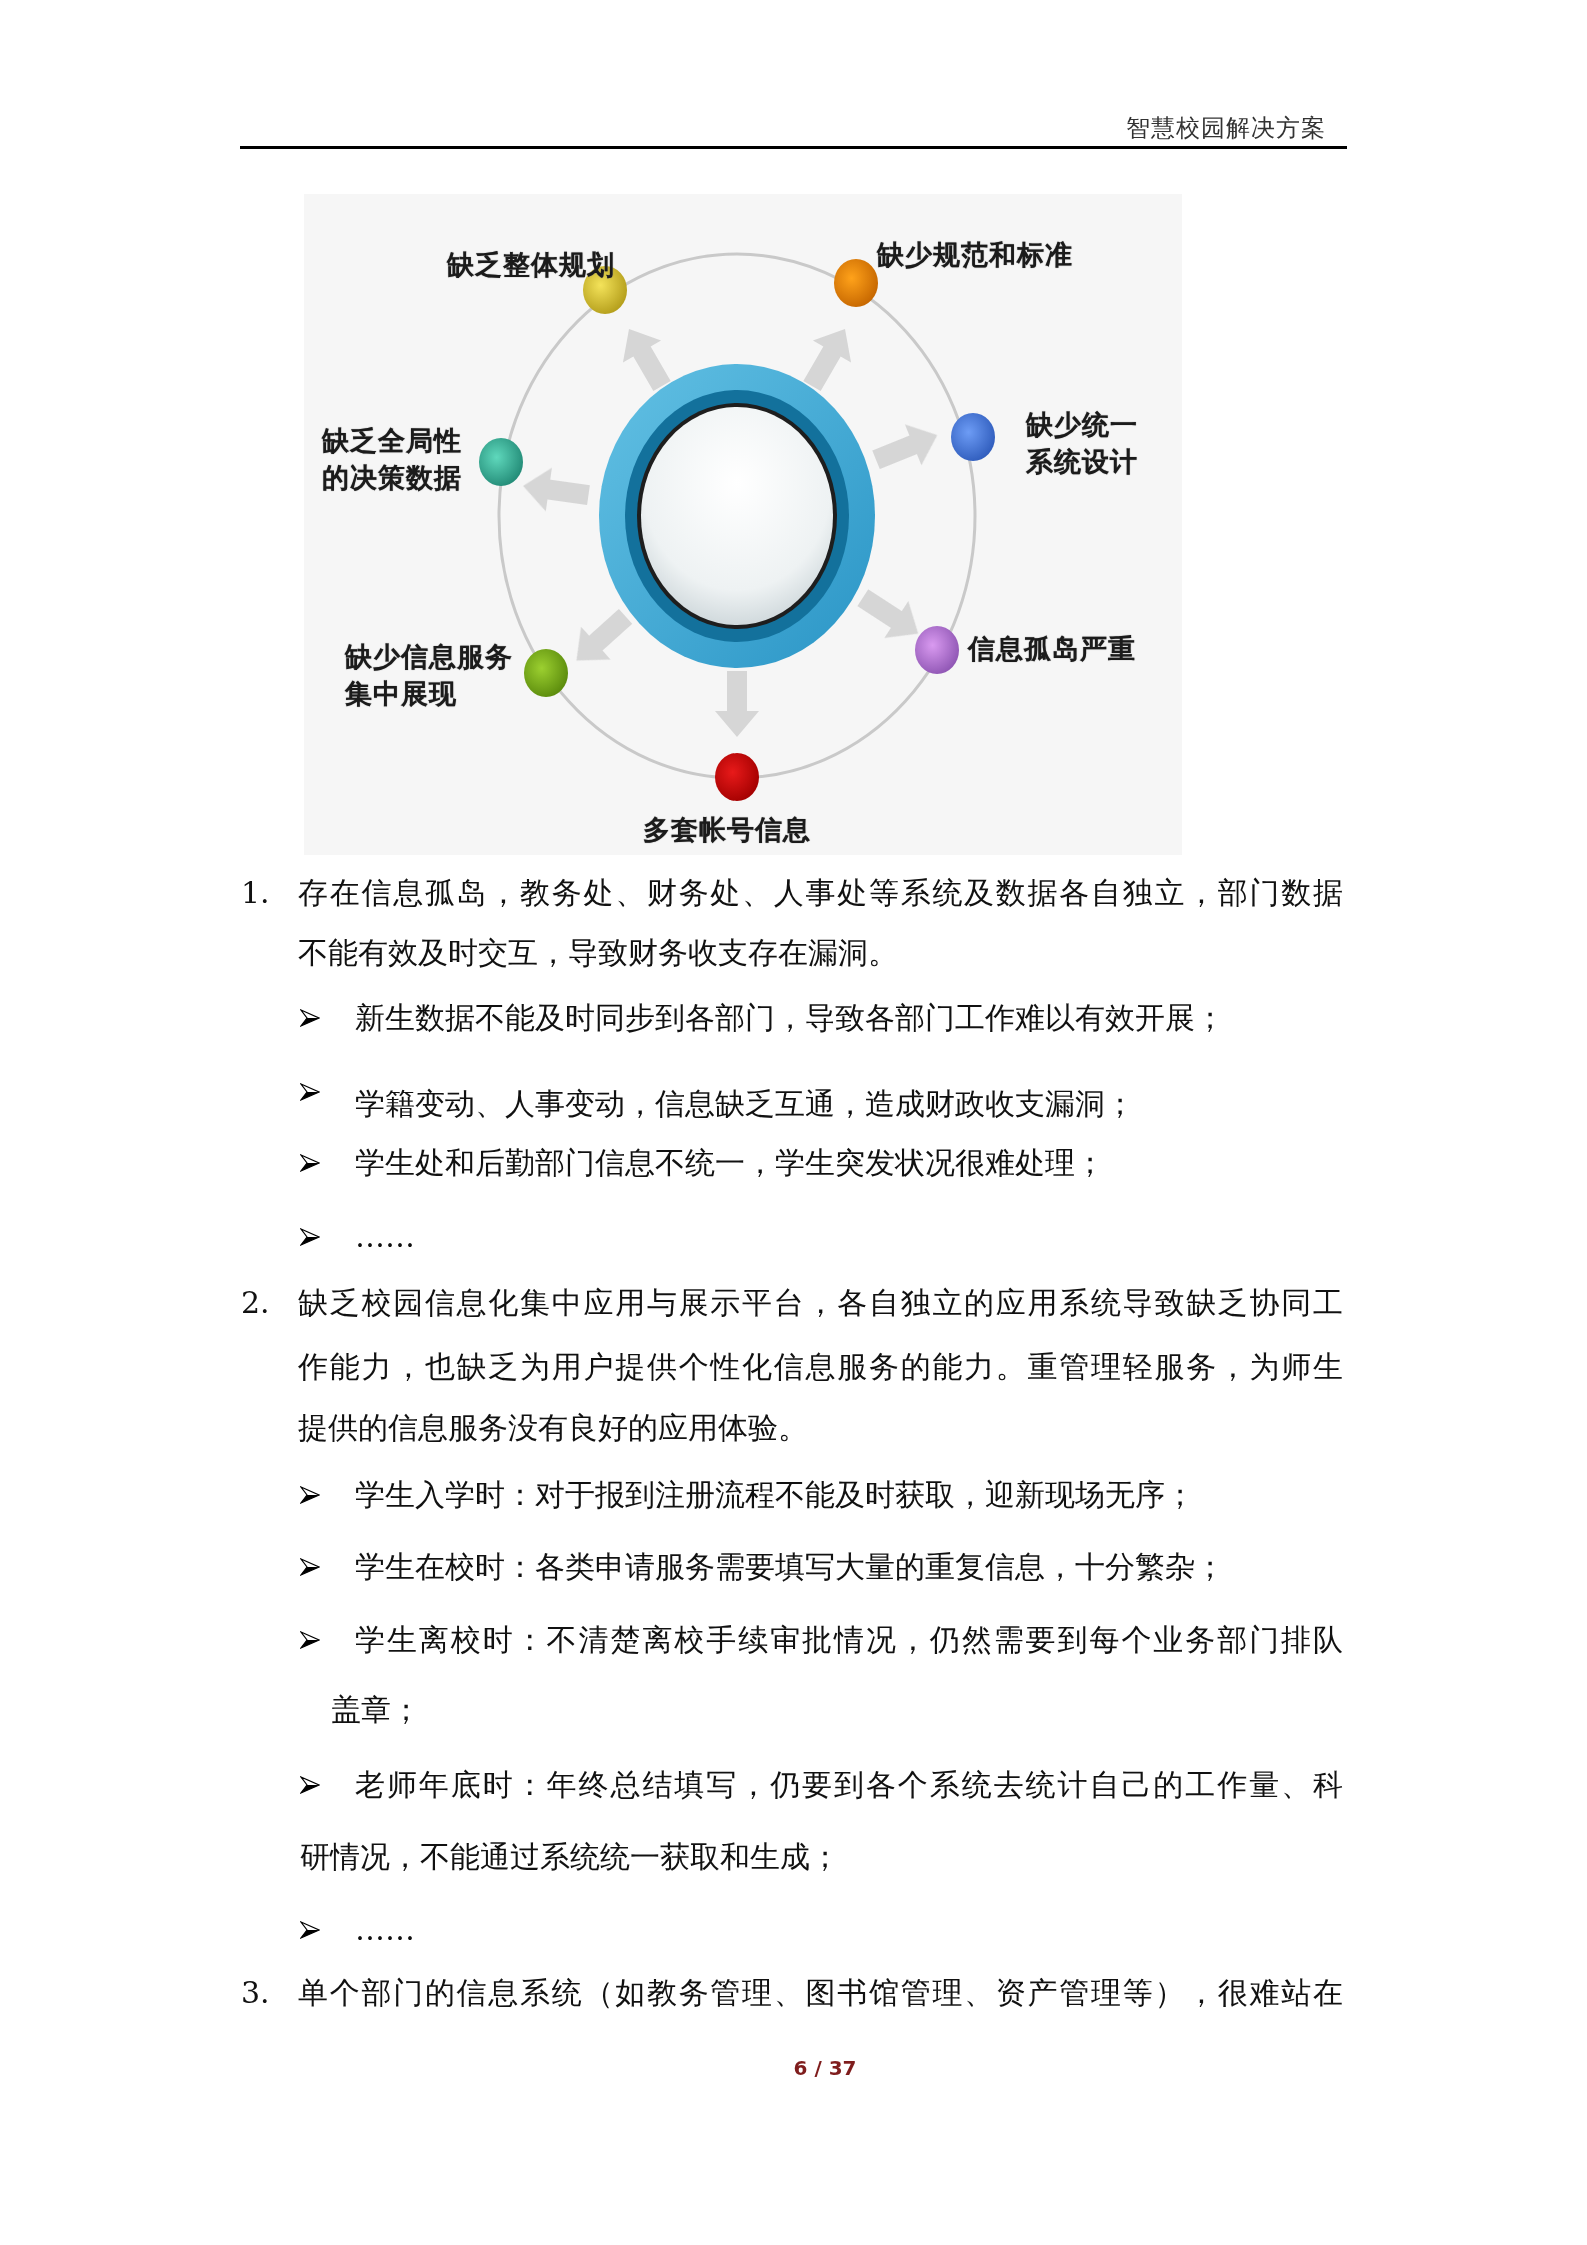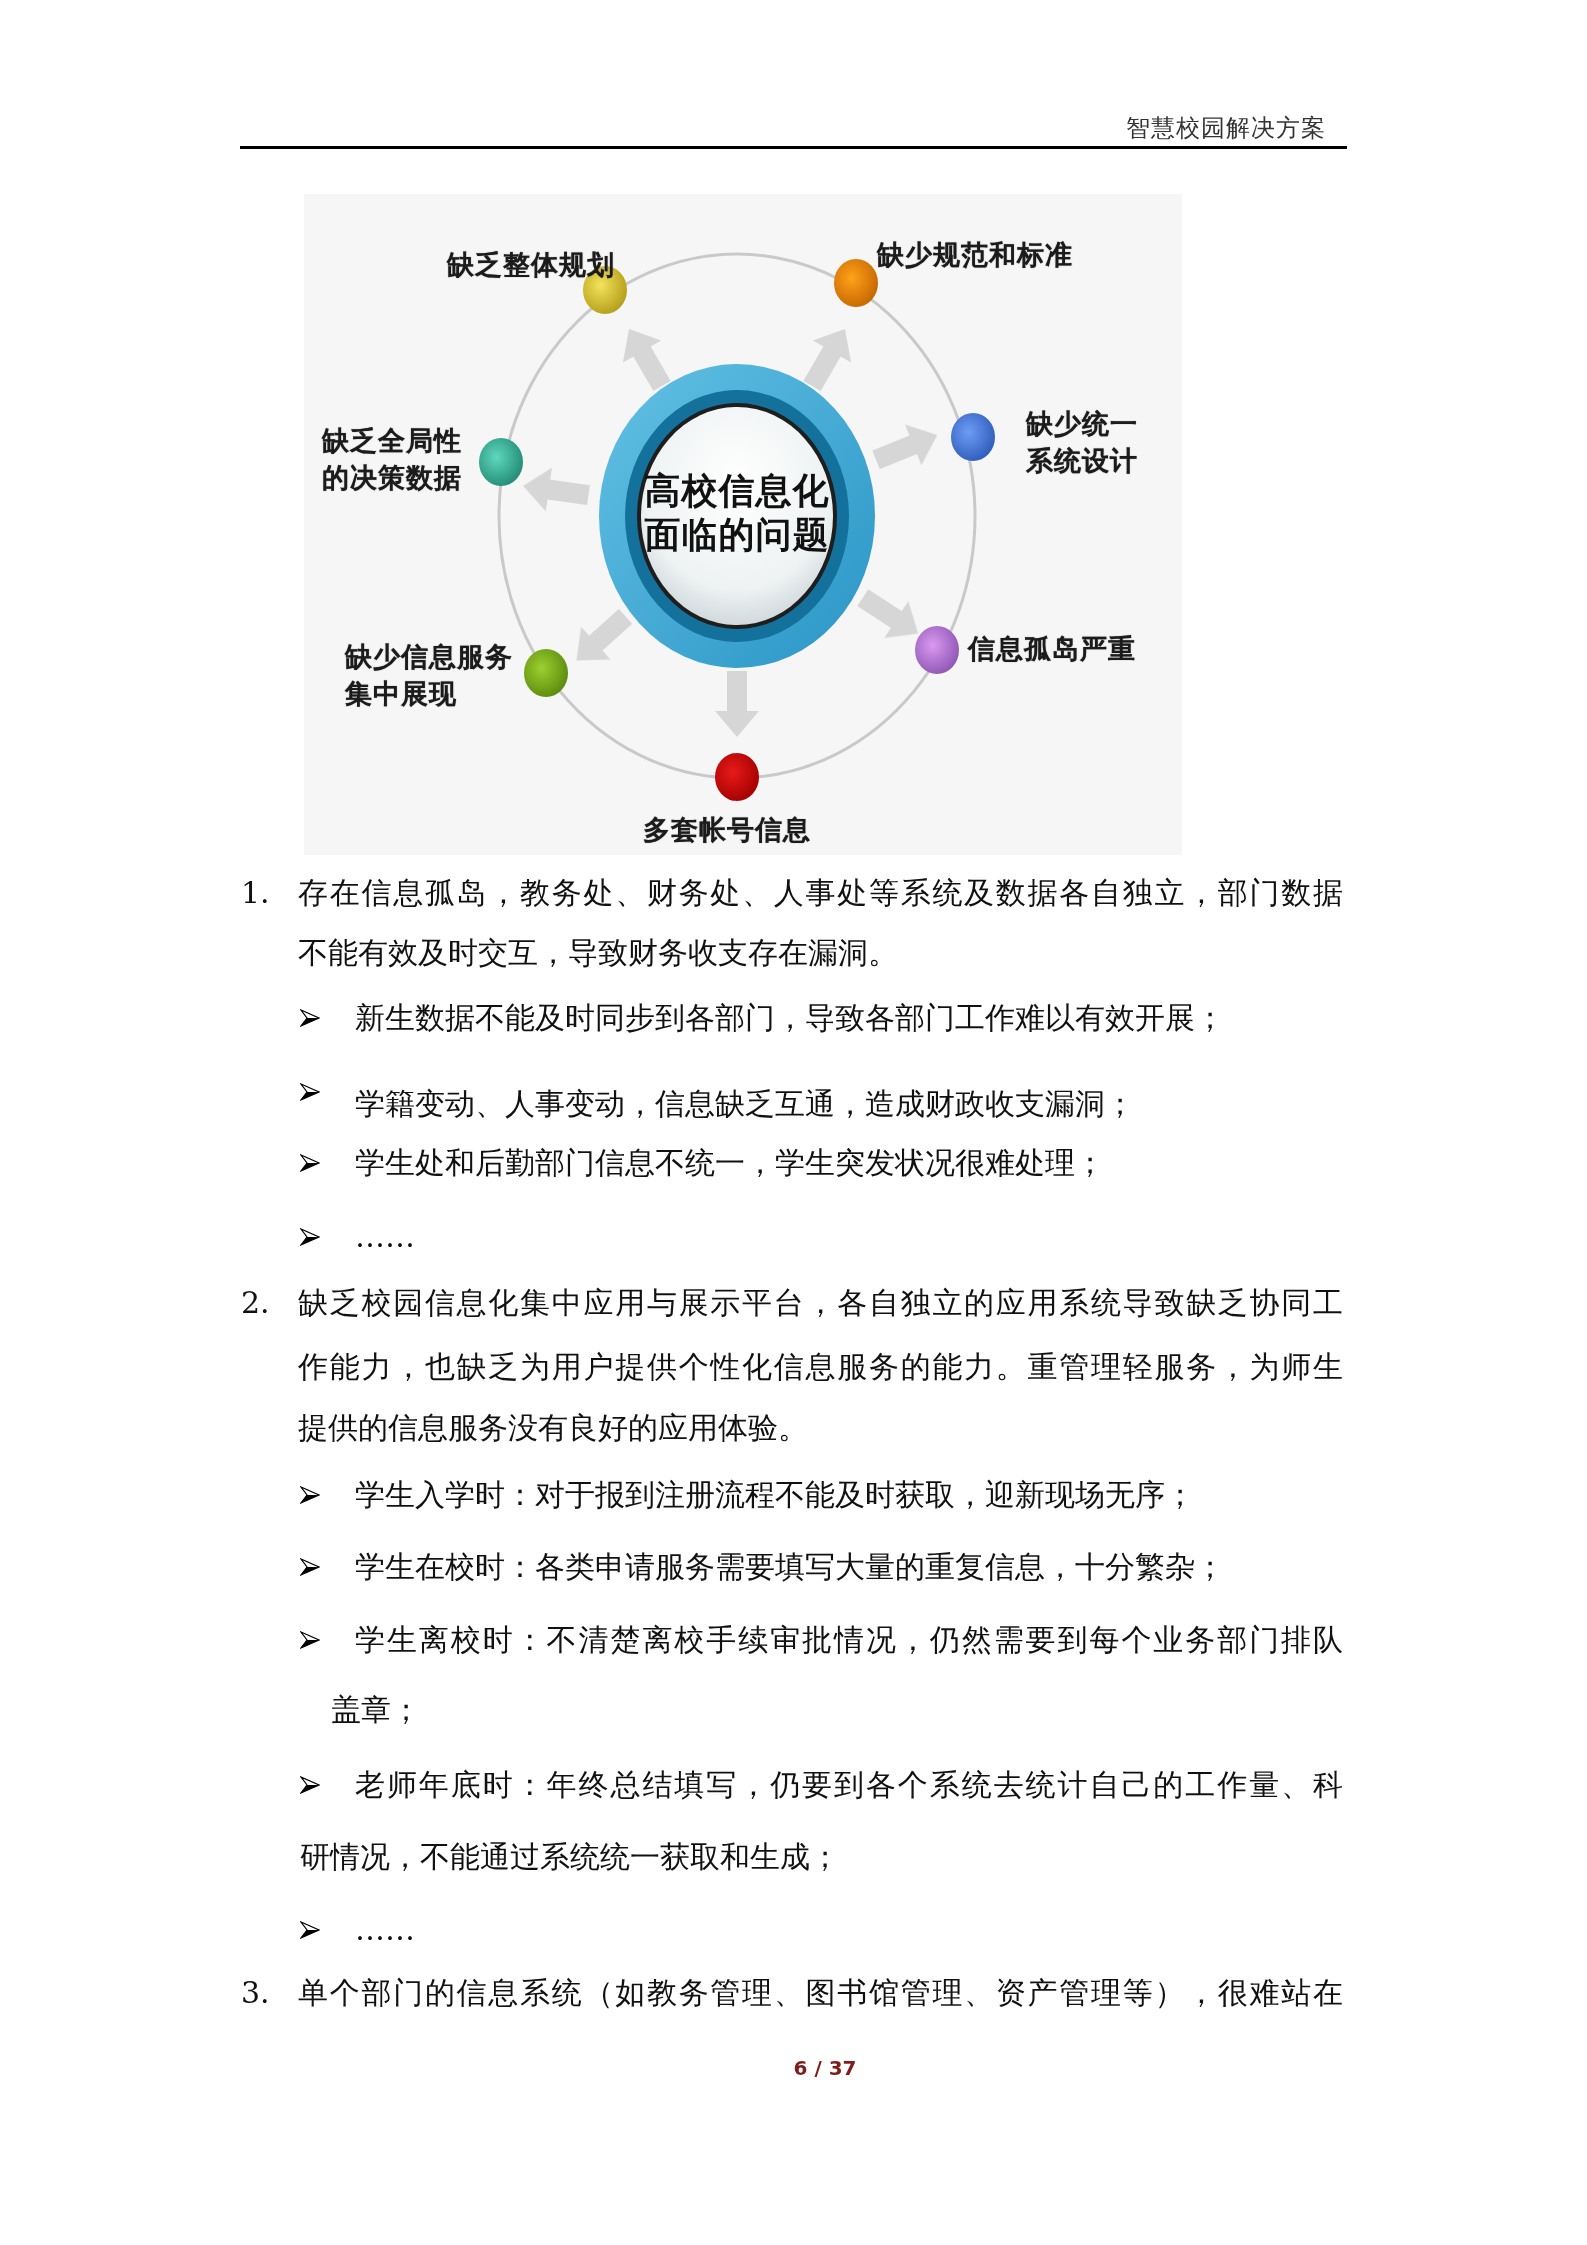--- a/index.html
+++ b/index.html
@@ -96,32 +96,28 @@
 
     <ellipse cx="301" cy="96" rx="22" ry="24" fill="url(#gYellow)"></ellipse>
     <ellipse cx="552" cy="89" rx="22" ry="24" fill="url(#gOrange)"></ellipse>
     <ellipse cx="669" cy="243" rx="22" ry="24" fill="url(#gBlue)"></ellipse>
     <ellipse cx="633" cy="456" rx="22" ry="24" fill="url(#gPurple)"></ellipse>
     <ellipse cx="433" cy="583" rx="22" ry="24" fill="url(#gRed)"></ellipse>
     <ellipse cx="242" cy="479" rx="22" ry="24" fill="url(#gGreen)"></ellipse>
     <ellipse cx="197" cy="268" rx="22" ry="24" fill="url(#gTeal)"></ellipse>
   </svg>
 
-  <div class="center-label">
-    <div>高校信息化</div>
-    <div>面临的问题</div>
-  </div>
 
   <div class="node-label" style="left:106px; top:52px;margin-left:37px;">
     <div>缺乏整体规划</div>
   </div>
   <div class="node-label" style="left:573px; top:42px;">
     <div>缺少规范和标准</div>
   </div>
-  <div class="node-label" style="left:722px; top:212px;font-family:Liberation Serif, serif;">
+  <div class="node-label" style="left:722px; top:212px;">
     <div>缺少统一</div>
     <div>系统设计</div>
   </div>
   <div class="node-label" style="left:664px; top:436px;">
     <div>信息孤岛严重</div>
   </div>
   <div class="node-label" style="left:339px; top:617px;">
     <div>多套帐号信息</div>
   </div>
   <div class="node-label" style="left:41px; top:444px;">

